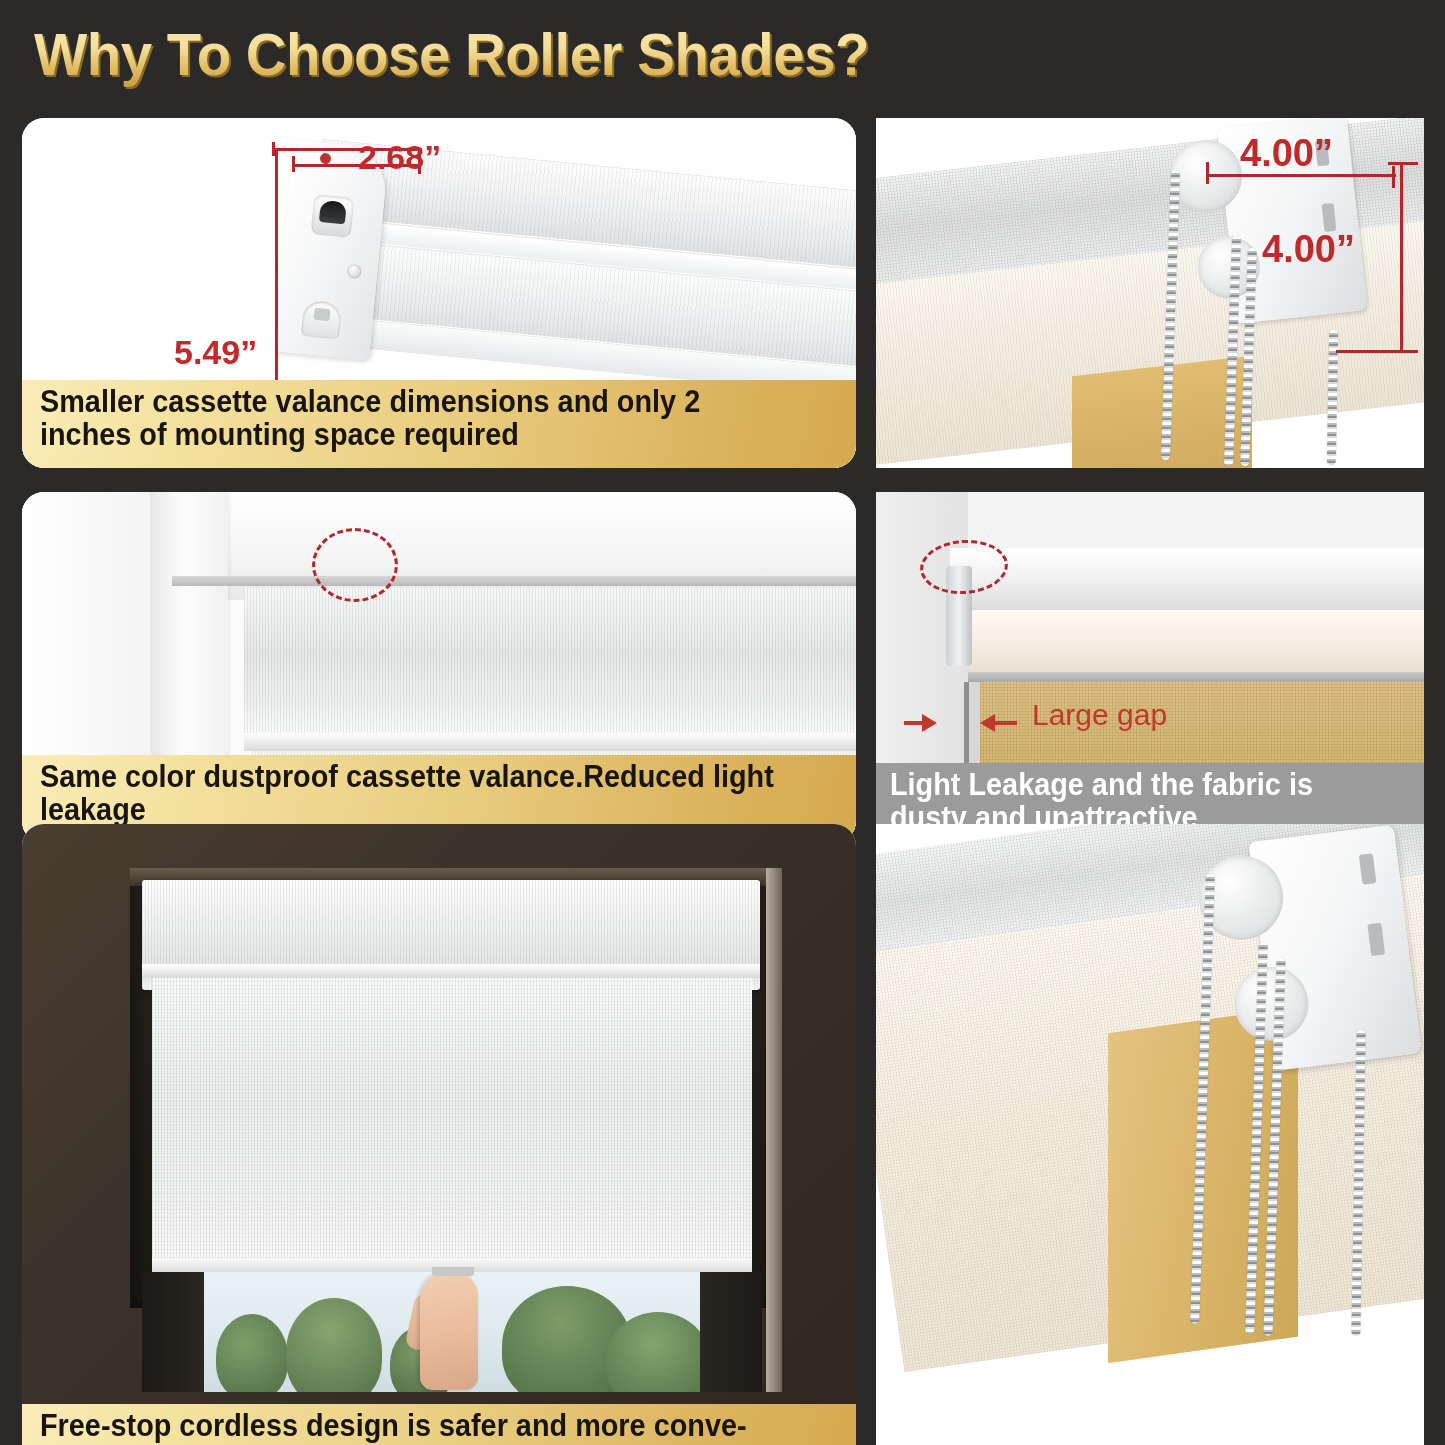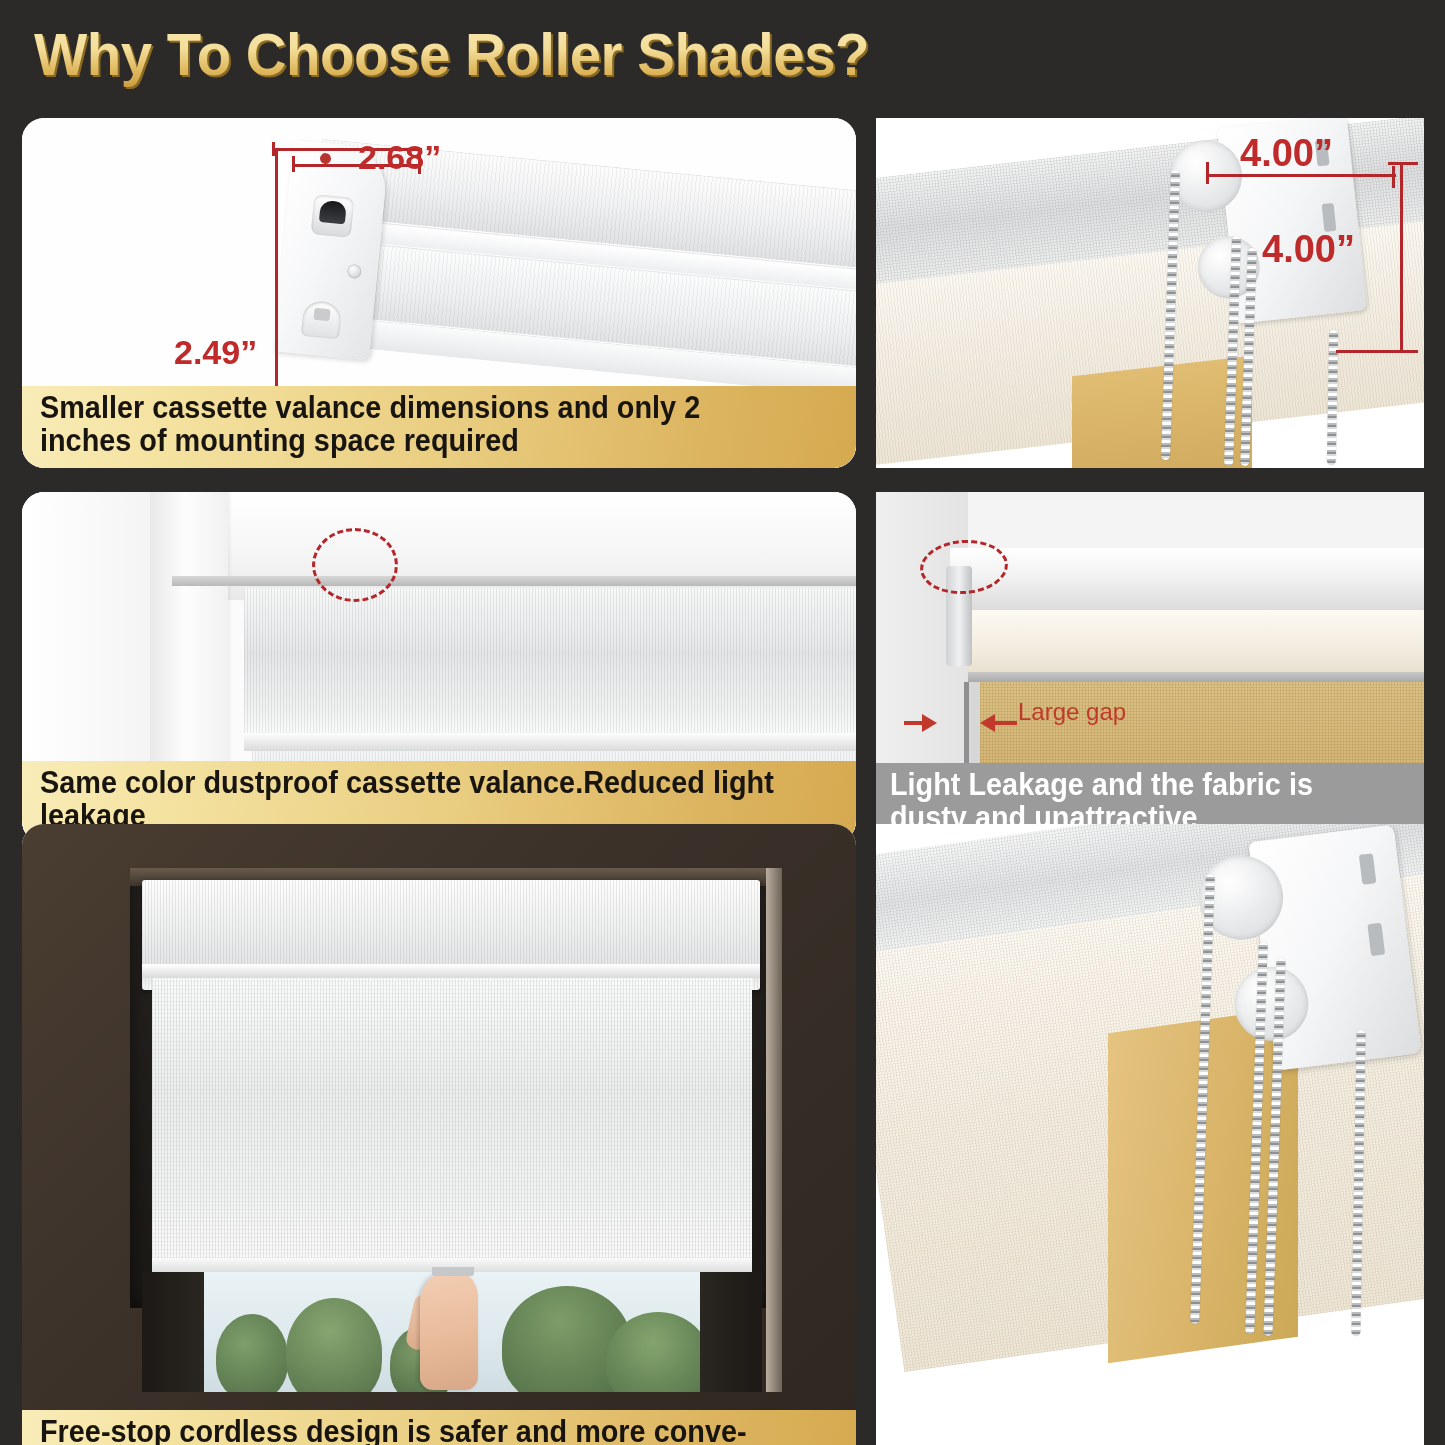--- a/index.html
+++ b/index.html
@@ -53,21 +53,21 @@
   .photo{position:absolute;left:0;top:0;right:0;bottom:0;overflow:hidden;}
 
   
   .caption{
     position:absolute;left:0;right:0;bottom:0;
     box-sizing:border-box;
     display:flex;align-items:center;
   }
   .caption.gold{
     background:linear-gradient(100deg,#f9ecb8 0%,#f4e2a0 18%,#e9cd80 52%,#dcb45f 82%,#d5a94f 100%);
-    padding:6px 20px 10px 18px;
+    padding:6px 20px 16px 18px;
     border-bottom-left-radius:22px;border-bottom-right-radius:22px;
   }
   .caption.gray{
     background:#9b9b9b;
     padding:6px 14px 8px 14px;
   }
   .caption-text{
     font-weight:bold;
     line-height:1.06;
     transform:scaleX(0.93);
@@ -354,21 +354,21 @@
 
     <div class="dim-line dim-h" style="left:250px;top:30px;width:150px;"></div>
     <div class="dim-line dim-v" style="left:250px;top:24px;height:14px;"></div>
     <div class="dim-line dim-h" style="left:270px;top:46px;width:128px;"></div>
     <div class="dim-line dim-v" style="left:270px;top:38px;height:16px;"></div>
     <div class="dim-line dim-v" style="left:396px;top:36px;height:20px;"></div>
     <div class="dim-txt" style="left:336px;top:20px;font-size:34px;">2.68”</div>
 
     <div class="dim-line dim-v" style="left:253px;top:30px;height:288px;"></div>
     <div class="dim-line dim-h" style="left:245px;top:316px;width:108px;"></div>
-    <div class="dim-txt" style="left:152px;top:215px;font-size:34px;">2.49”</div>
+    <div class="dim-txt" style="left:152px;top:215px;font-size:34px;">5.49”</div>
   </div>
 
   <div class="caption gold">
     <div class="caption-text">Smaller cassette valance dimensions and only 2 inches of mounting space required</div>
   </div>
 </div>
 
 <div class="panel bad col-r row-1">
   <div class="photo">
     <div class="p2-bg"></div>
@@ -440,21 +440,21 @@
     <div class="p4-fabric"></div>
     <div class="p4-mech"></div>
     <div class="p4-gapline"></div>
 
     <div class="dash-ellipse" style="left:44px;top:48px;width:82px;height:48px;transform:rotate(-4deg);"></div>
 
     <div class="arrow-r" style="left:46px;top:222px;"></div>
     <div class="arr-stem" style="left:28px;top:229px;width:20px;"></div>
     <div class="arrow-l" style="left:104px;top:222px;"></div>
     <div class="arr-stem" style="left:119px;top:229px;width:22px;"></div>
-    <div class="ann-txt" style="left:142px;top:206px;font-size:24px;text-align:center;">Large gap</div>
+    <div class="ann-txt" style="left:156px;top:206px;font-size:30px;text-align:center;">Large gap</div>
   </div>
 
   <div class="caption gray">
     <div class="caption-text">Light Leakage and the fabric is dusty and unattractive</div>
   </div>
 </div>
 
 <div class="panel good col-l row-3">
   <div class="photo">
     <div class="p5-bg"></div>

